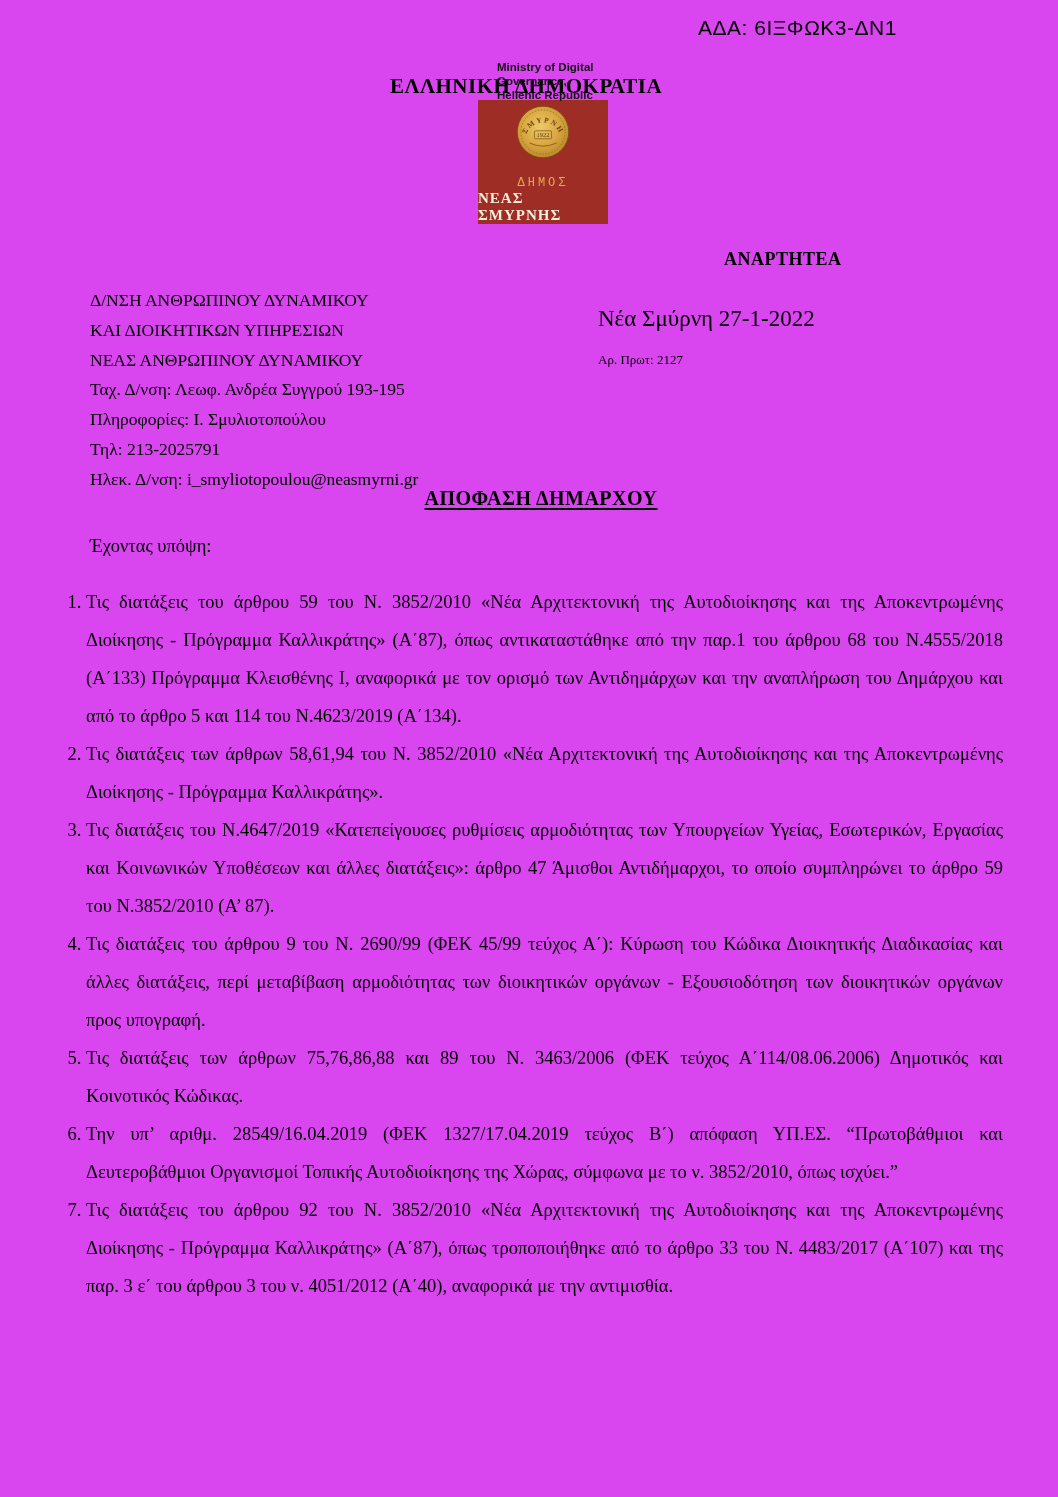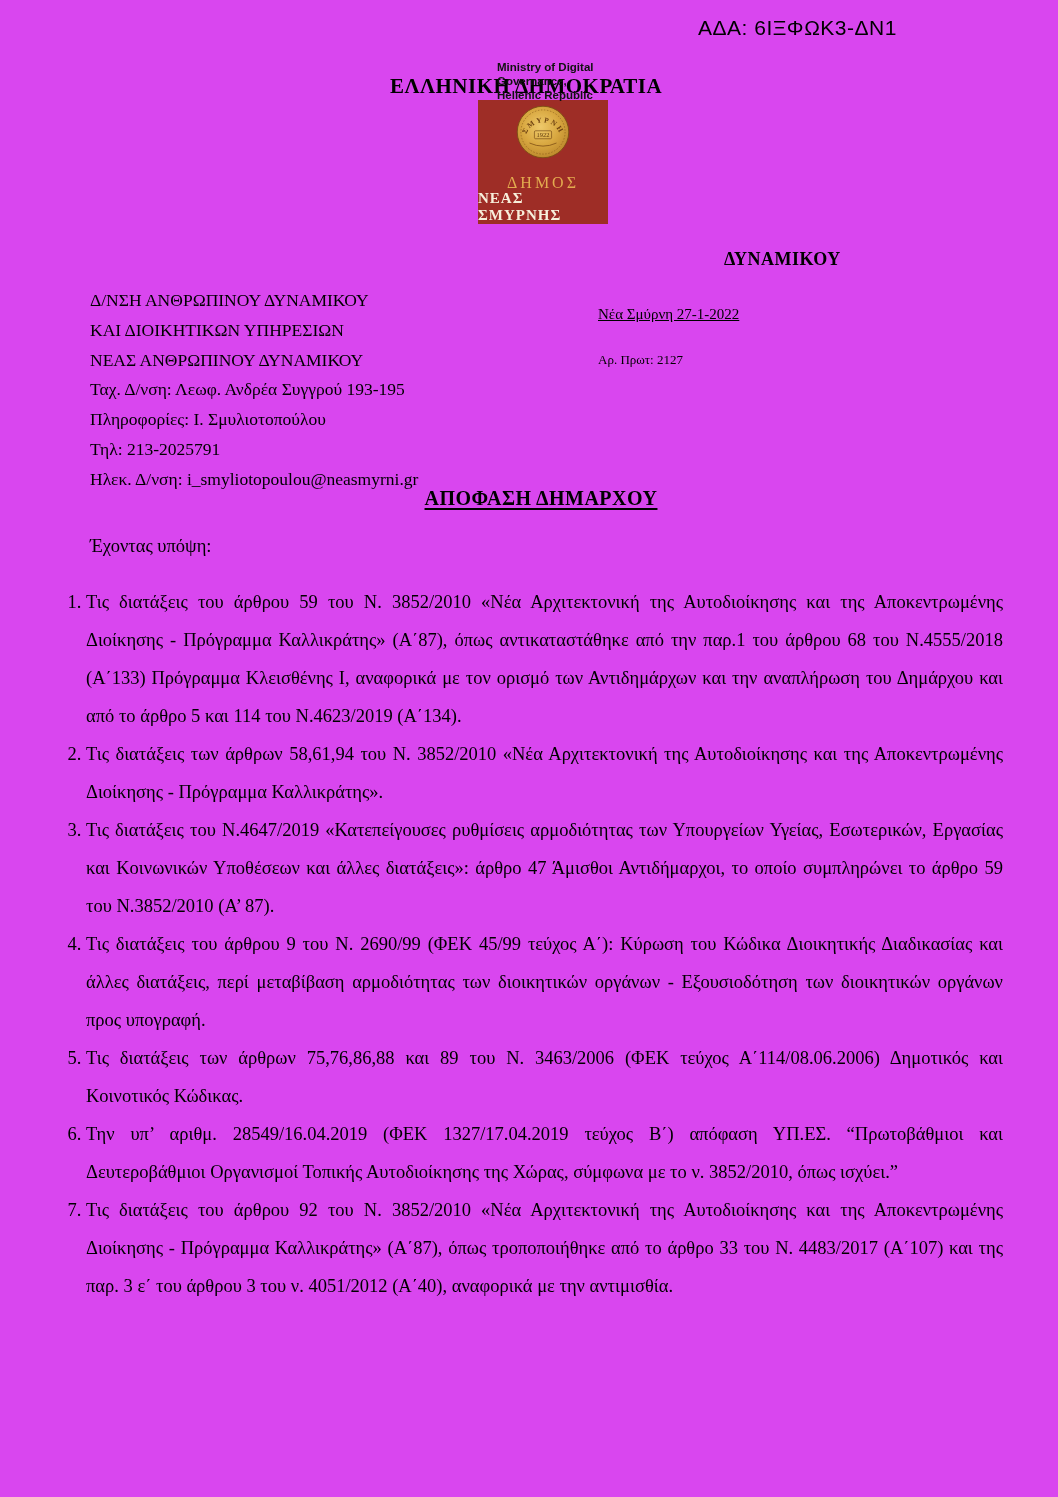--- a/index.html
+++ b/index.html
@@ -73,24 +73,25 @@
     height: 124px;
     background: #9e2d26;
     display: flex;
     flex-direction: column;
     align-items: center;
     z-index: 2;
   }
   .coin { margin-top: 5px; display: block; }
   .logo-line1 {
     color: #e3ab4f;
-    font-size: 16px;
+    font-size: 12px;
     letter-spacing: 3px;
     line-height: 14px;
     margin-top: 17px;
+    font-family: Liberation Mono, monospace;
   }
   .logo-line2 {
     color: #f7efdb;
     font-size: 15px;
     font-weight: bold;
     letter-spacing: 1px;
     line-height: 17px;
   }
 
   
@@ -108,22 +109,21 @@
     top: 249px;
     left: 724px;
     font-size: 18px;
     font-weight: bold;
     letter-spacing: 0.5px;
   }
   .city-date {
     position: absolute;
     top: 306px;
     left: 598px;
-    font-size: 15px;
-    text-decoration: underline;
+    font-size: 23px;
   }
   .protocol {
     position: absolute;
     top: 352px;
     left: 598px;
     font-size: 13px;
   }
 
   
   .title {
@@ -197,21 +197,21 @@
   <div class="contact">
     <div>Δ/ΝΣΗ ΑΝΘΡΩΠΙΝΟΥ ΔΥΝΑΜΙΚΟΥ</div>
     <div>ΚΑΙ ΔΙΟΙΚΗΤΙΚΩΝ ΥΠΗΡΕΣΙΩΝ</div>
     <div>ΝΕΑΣ  ΑΝΘΡΩΠΙΝΟΥ ΔΥΝΑΜΙΚΟΥ</div>
     <div>Ταχ. Δ/νση: Λεωφ. Ανδρέα Συγγρού 193-195</div>
     <div>Πληροφορίες: Ι. Σμυλιοτοπούλου</div>
     <div>Τηλ: 213-2025791</div>
     <div>Ηλεκ. Δ/νση: i_smyliotopoulou@neasmyrni.gr</div>
   </div>
 
-  <div class="anartitea">ΔΥΝΑΜΙΚΟΥ</div>
+  <div class="anartitea">ΑΝΑΡΤΗΤΕΑ</div>
   <div class="city-date">Νέα Σμύρνη 27-1-2022</div>
   <div class="protocol">Αρ. Πρωτ: 2127</div>
 
   <div class="title">ΑΠΟΦΑΣΗ ΔΗΜΑΡΧΟΥ</div>
 
   <div class="preamble">Έχοντας υπόψη:</div>
 
   <ol class="items">
     <li>Τις διατάξεις του άρθρου 59 του Ν. 3852/2010 «Νέα Αρχιτεκτονική της Αυτοδιοίκησης και της Αποκεντρωμένης Διοίκησης - Πρόγραμμα Καλλικράτης» (Α΄87), όπως αντικαταστάθηκε από την παρ.1 του άρθρου 68 του Ν.4555/2018 (Α΄133) Πρόγραμμα Κλεισθένης Ι, αναφορικά με τον ορισμό των Αντιδημάρχων και την αναπλήρωση του Δημάρχου και από το άρθρο 5 και 114 του Ν.4623/2019 (Α΄134).</li>
     <li>Τις διατάξεις των άρθρων 58,61,94 του Ν. 3852/2010 «Νέα Αρχιτεκτονική της Αυτοδιοίκησης και της Αποκεντρωμένης Διοίκησης - Πρόγραμμα Καλλικράτης».</li>

